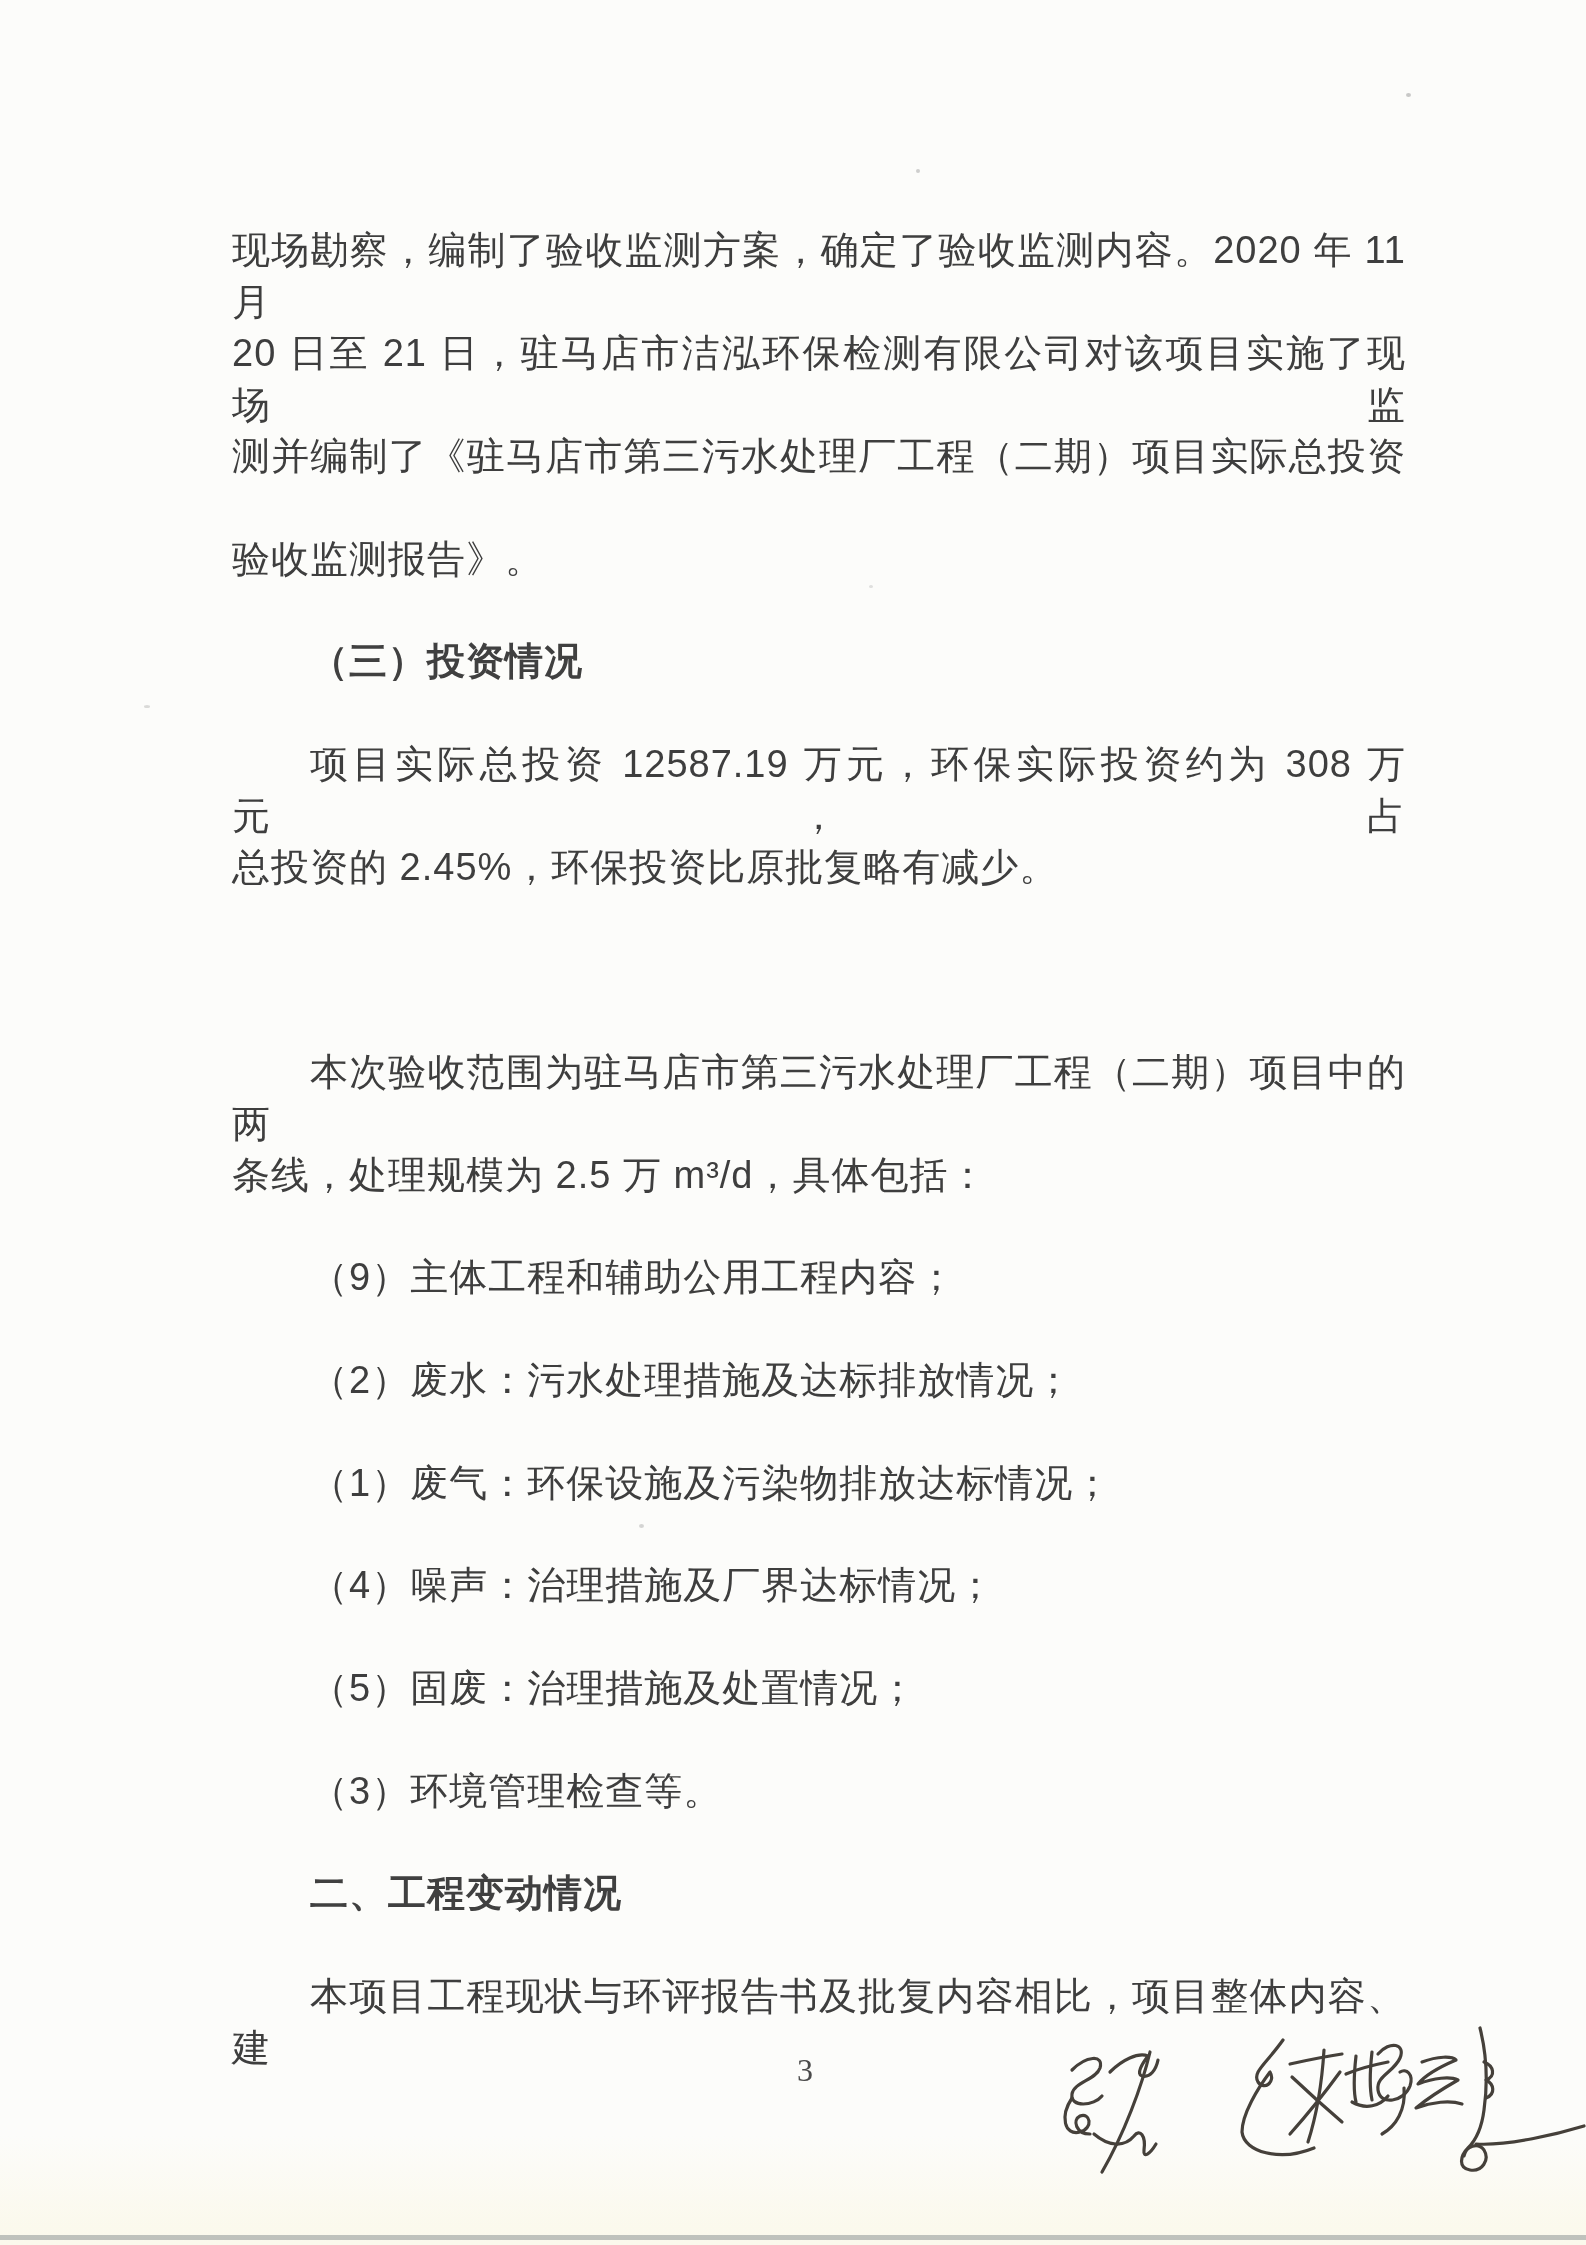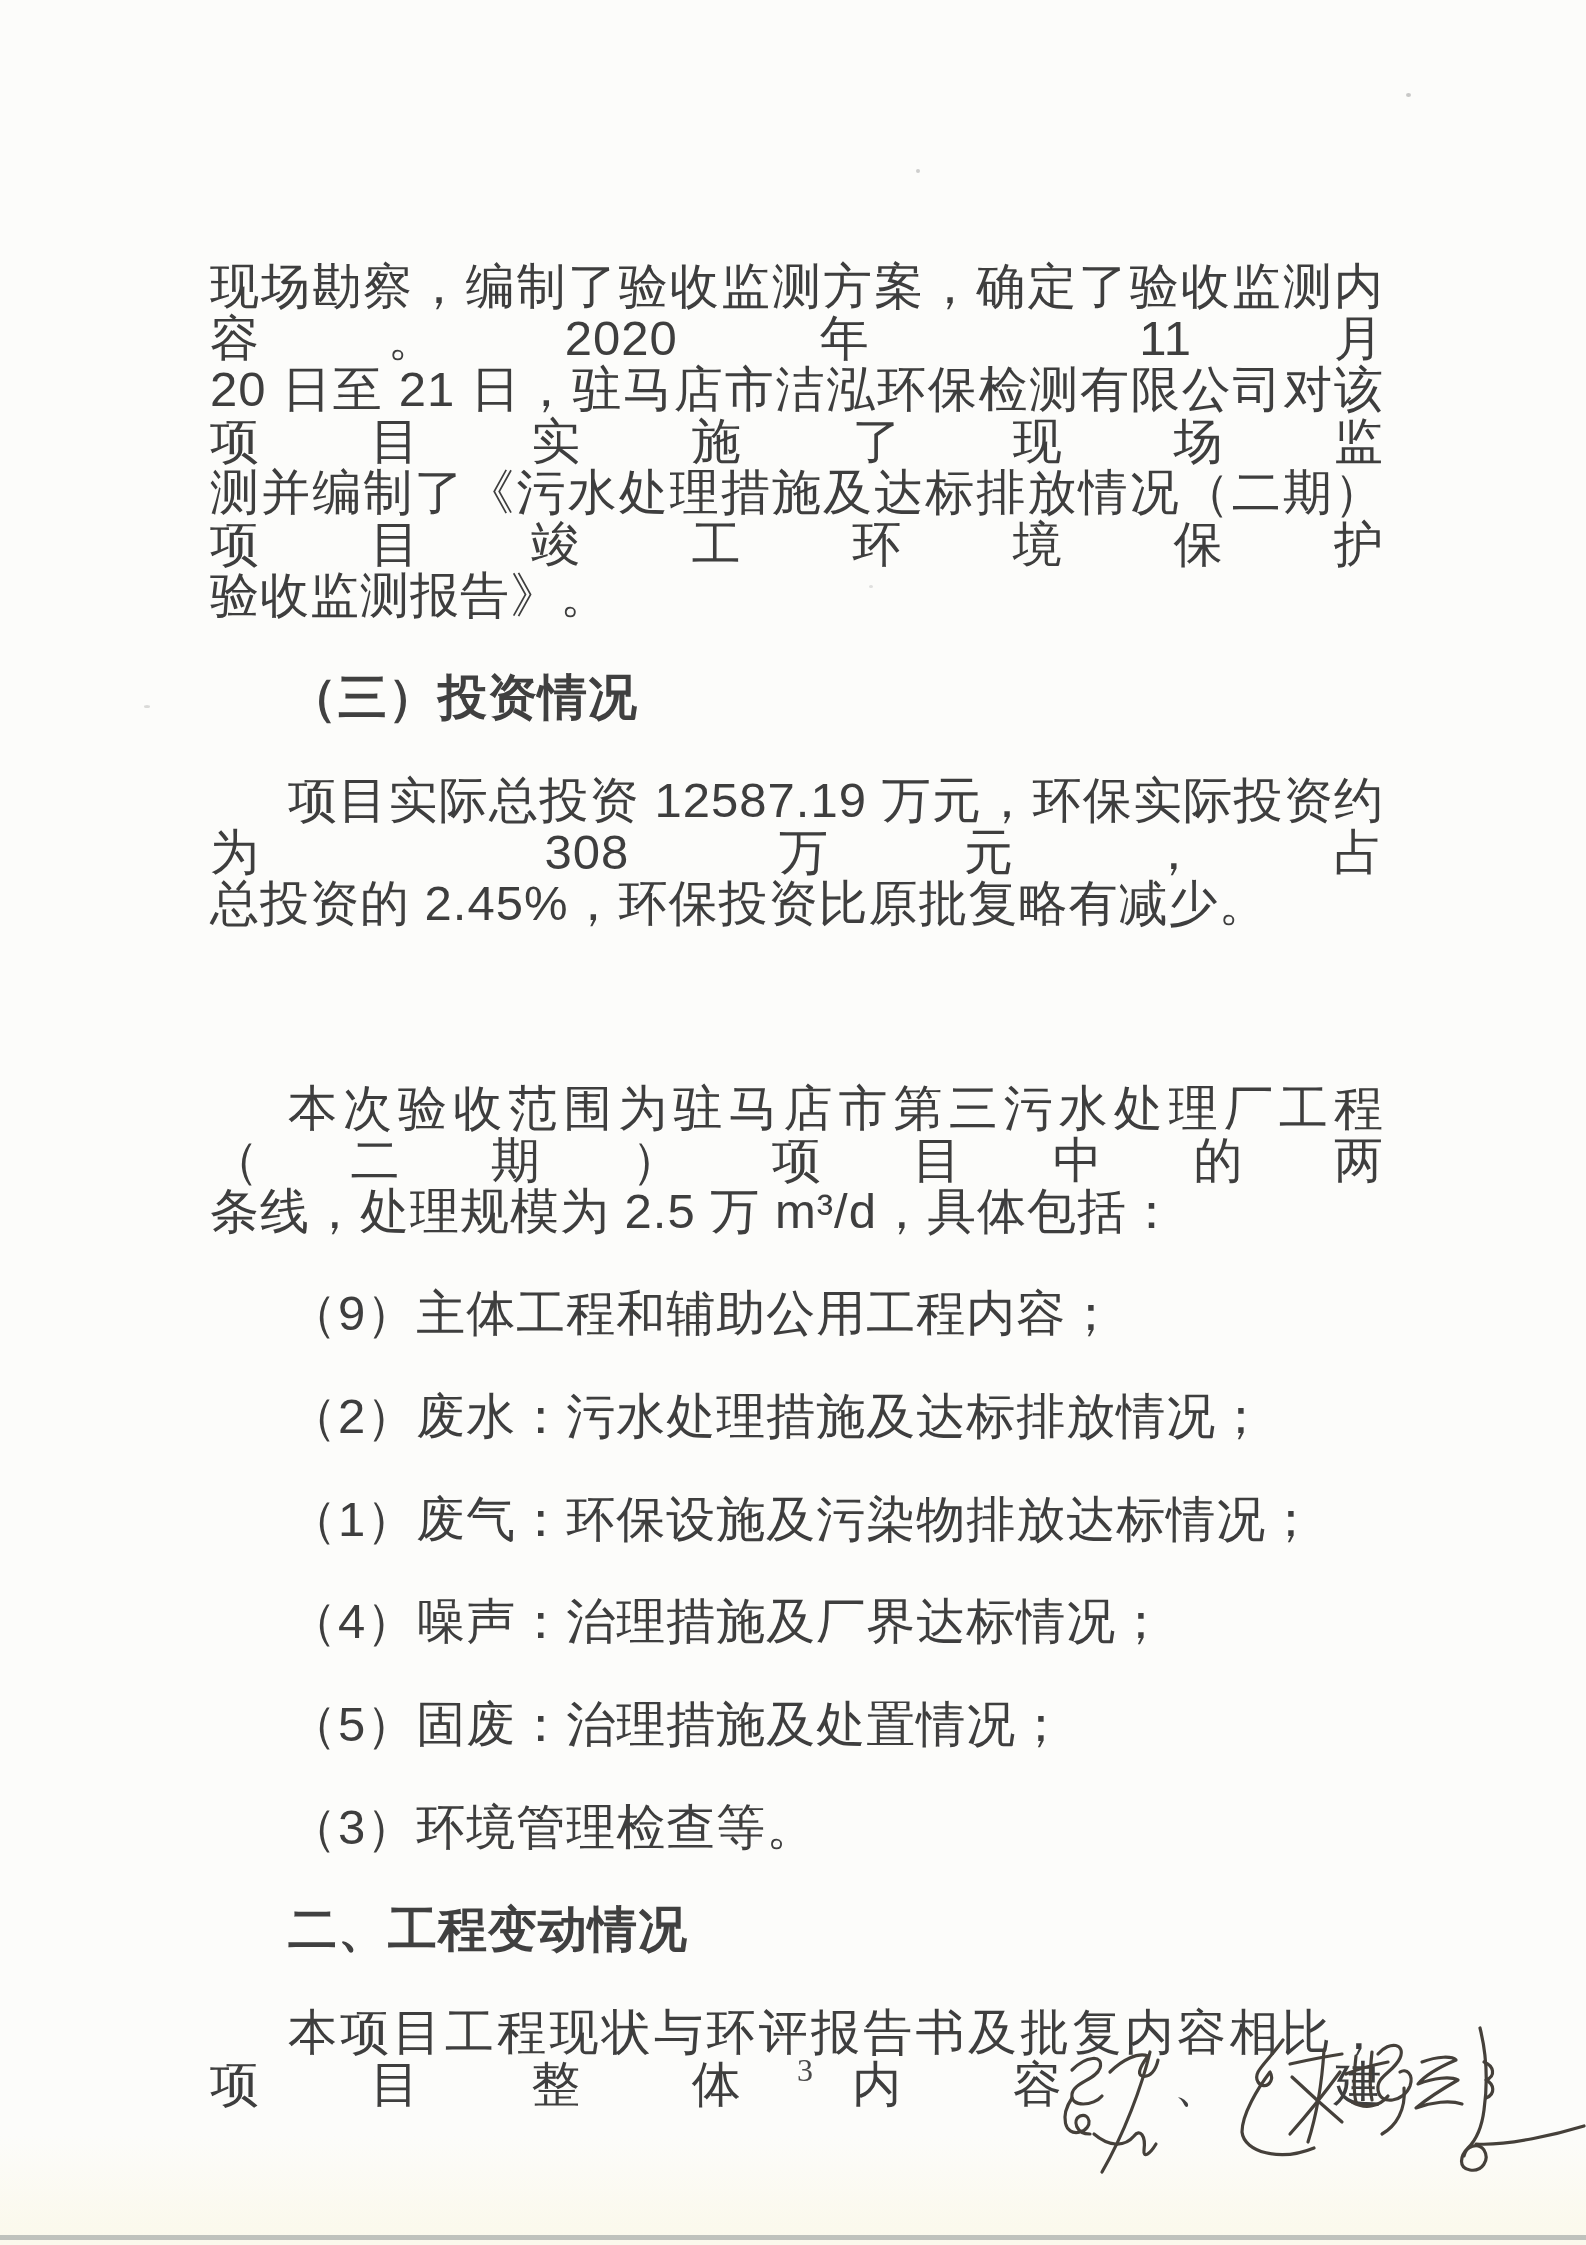--- a/index.html
+++ b/index.html
@@ -29,28 +29,27 @@
     position: absolute;
     left: 0;
     top: 2235px;
     width: 100%;
     height: 5px;
     background: #b4b8b4;
     opacity: 0.85;
   }
   .line {
     position: absolute;
-    left: 210px;
+    left: 232px;
     width: 1174px;
-    font-size: 49px;
+    font-size: 38px;
     line-height: 52px;
     letter-spacing: 1px;
     color: #3e3e3e;
     white-space: nowrap;
-    margin-top: 36px;
   }
   .line.just {
     white-space: normal;
     text-align: justify;
     text-align-last: justify;
   }
   .line.indent { text-indent: 78px; }
   .line.heading {
     font-weight: 700;
     color: #404040;
@@ -82,21 +81,21 @@
     pointer-events: none;
   }
 </style>
 </head>
 <body>
 
 <div class="page">
 
   <div class="line just" style="top:224px">现场勘察，编制了验收监测方案，确定了验收监测内容。2020 年 11 月</div>
   <div class="line just" style="top:327px">20 日至 21 日，驻马店市洁泓环保检测有限公司对该项目实施了现场监</div>
-  <div class="line just" style="top:430px">测并编制了《污水处理措施及达标排放情况（二期）项目竣工环境保护</div>
+  <div class="line just" style="top:430px">测并编制了《驻马店市第三污水处理厂工程（二期）项目实际总投资</div>
   <div class="line" style="top:533px">验收监测报告》。</div>
   <div class="line heading indent" style="top:635px">（三）投资情况</div>
   <div class="line just indent" style="top:738px">项目实际总投资 12587.19 万元，环保实际投资约为 308 万元，占</div>
   <div class="line" style="top:841px">总投资的 2.45%，环保投资比原批复略有减少。</div>
   <div class="line just indent" style="top:1046px">本次验收范围为驻马店市第三污水处理厂工程（二期）项目中的两</div>
   <div class="line" style="top:1149px">条线，处理规模为 2.5 万 m³/d，具体包括：</div>
   <div class="line indent" style="top:1251px">（9）主体工程和辅助公用工程内容；</div>
   <div class="line indent" style="top:1354px">（2）废水：污水处理措施及达标排放情况；</div>
   <div class="line indent" style="top:1457px">（1）废气：环保设施及污染物排放达标情况；</div>
   <div class="line indent" style="top:1559px">（4）噪声：治理措施及厂界达标情况；</div>

